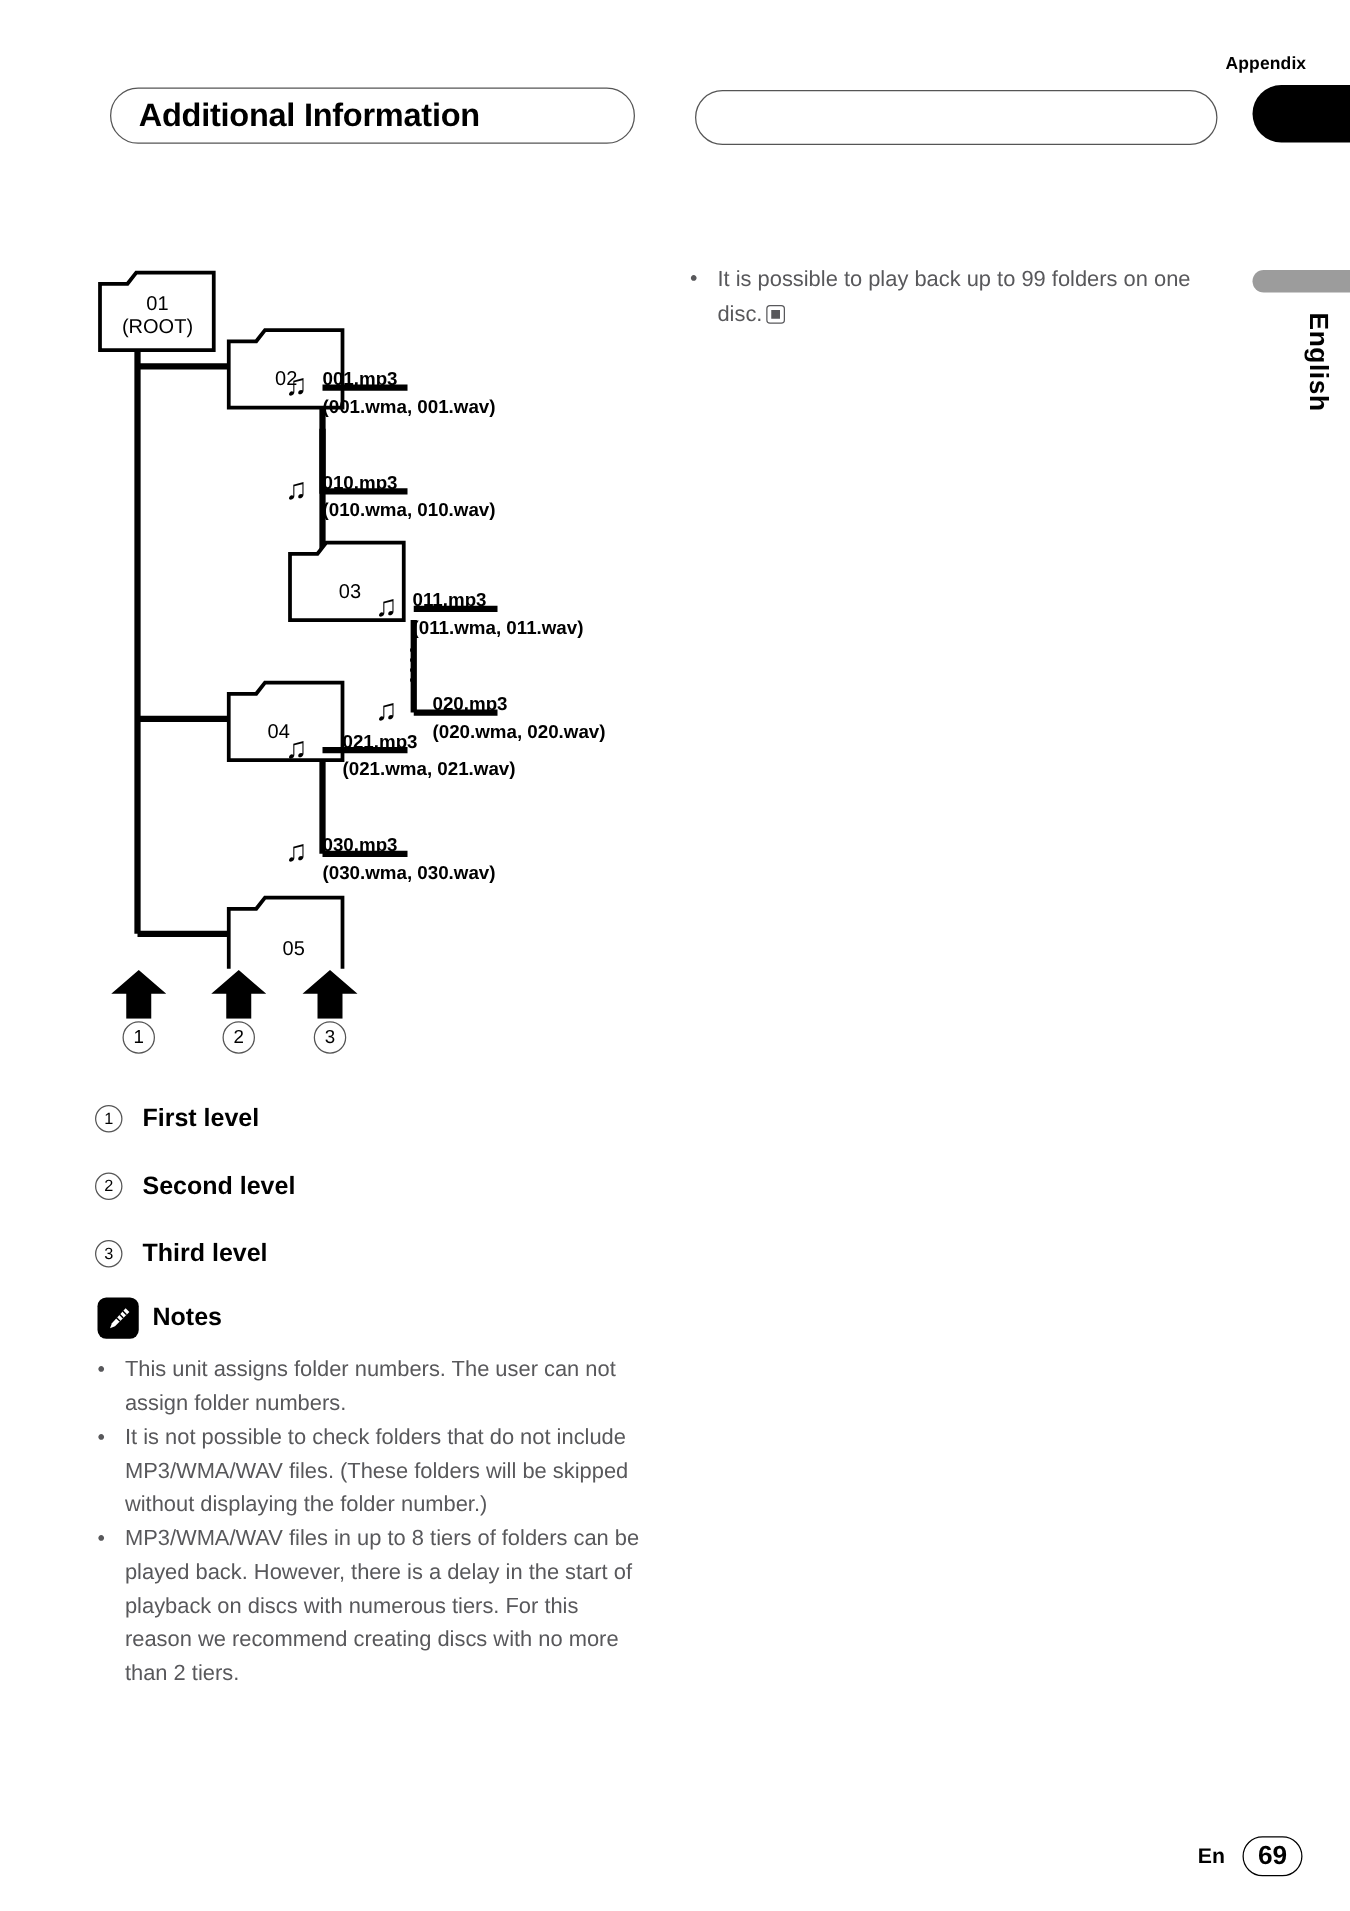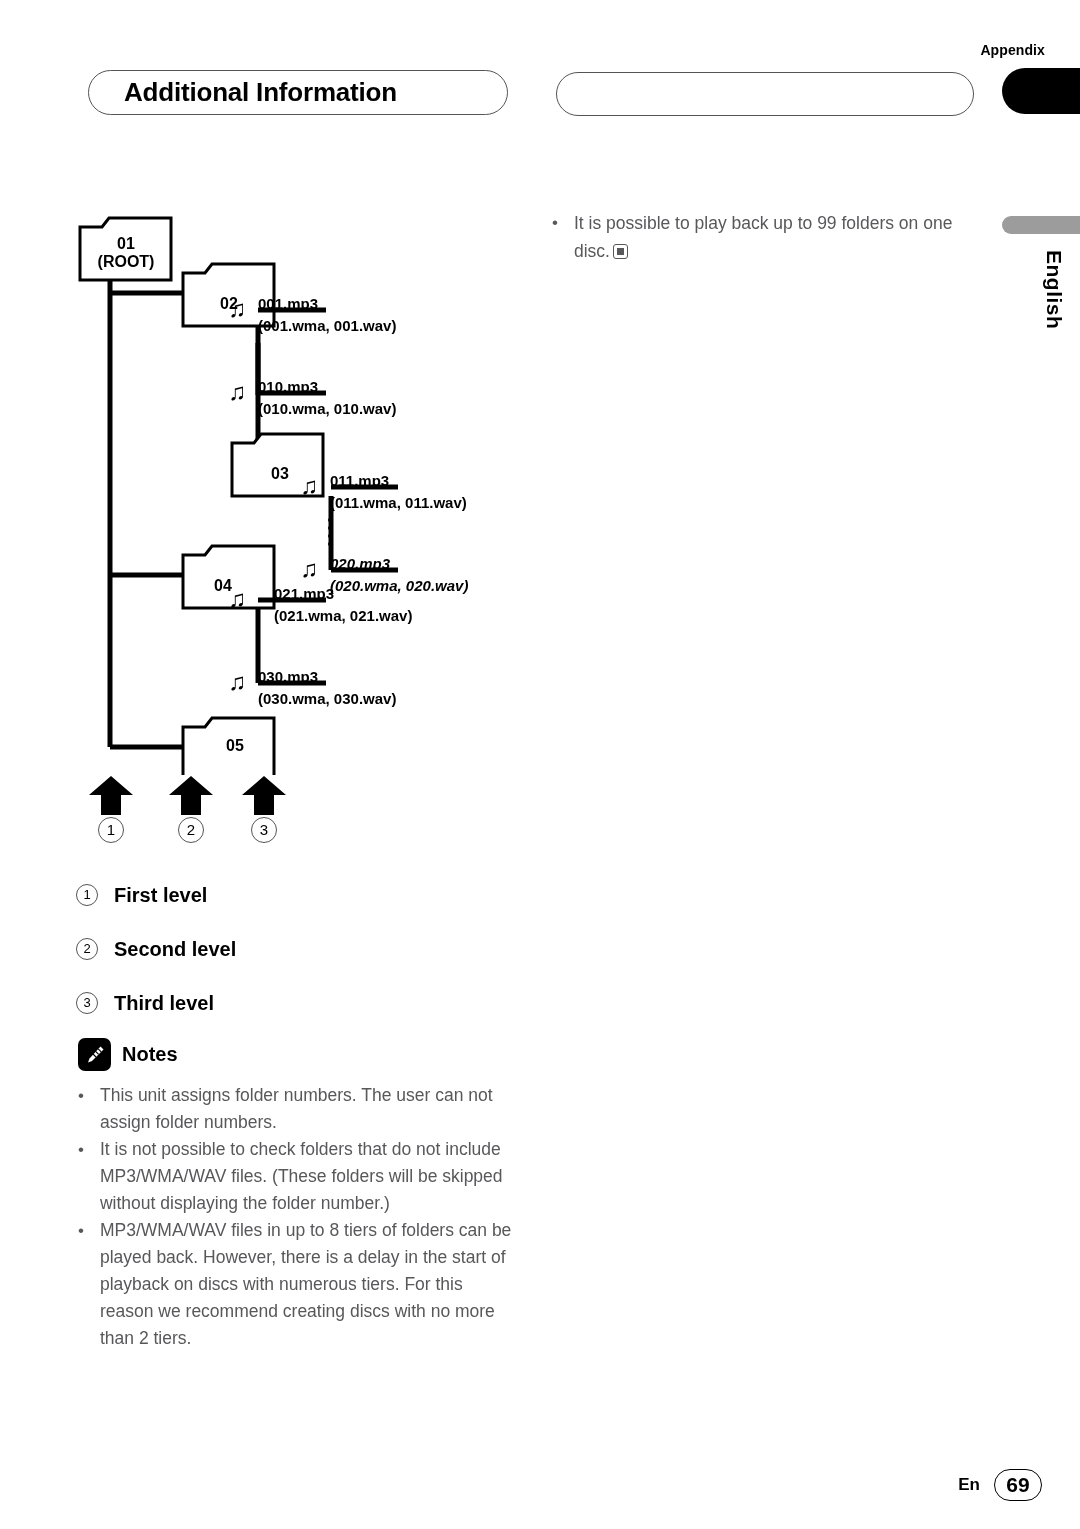--- a/index.html
+++ b/index.html
@@ -25,21 +25,21 @@
     border-radius:26px 0 0 26px;
   }
   .title-pill{
     position:absolute; left:88px; top:70px;
     width:420px; height:45px;
     border:1.6px solid #555; border-radius:24px;
     background:#fff;
     display:flex; align-items:center;
   }
   .title-pill span{
-    padding-left:35px;
+    padding-left:22px;
     font-size:26px; font-weight:bold; color:#000;
     letter-spacing:-0.2px;
   }
   .empty-pill{
     position:absolute; left:556px; top:72px;
     width:418px; height:44px;
     border:1.5px solid #555; border-radius:24px;
     background:#fff;
   }
 
@@ -87,21 +87,21 @@
   .fname{
     position:absolute;
     font-size:15px; font-weight:bold; line-height:21.5px;
     color:#000; white-space:nowrap;
   }
   .note-glyph{
     position:absolute; font-size:24px; line-height:24px; color:#000;
   }
   .folder-num{
     position:absolute;
-    font-size:16px; font-weight:bold; color:#000;
+    font-size:16px; font-weight:normal; color:#000;
     text-align:center; white-space:nowrap; line-height:18px;
   }
   .vdots{
     position:absolute; color:#000;
     font-size:15px; line-height:4px; font-weight:bold;
   }
   .vdots i{ display:block; width:4px;height:4px;background:#000;border-radius:50%; margin-bottom:4px;}
 
   
   .arrows{ position:absolute; left:78px; top:775px; width:260px; height:75px; }
@@ -209,21 +209,21 @@
     <path d="M105 512 h22 l7 -9 h62 v62 h-91 z" fill="#fff" stroke="#000" stroke-width="3"></path>
   </svg>
 
   <div class="folder-num" style="left:4px; top:20px; width:88px;">
     <span>01</span><br>
     <span>(ROOT)</span>
   </div>
   <div class="folder-num" style="left:107px; top:80px; width:88px;">02</div>
   <div class="folder-num" style="left:156px; top:250px; width:92px;">03</div>
   <div class="folder-num" style="left:107px; top:362px; width:76px;">04</div>
-  <div class="folder-num" style="left:107px; top:522px; width:100px;">05</div>
+  <div class="folder-num" style="left:107px; top:536px; width:100px;">05</div>
 
   <div class="note-glyph" style="left:150px; top:82px;">♫</div>
   <div class="fname" style="left:180px; top:78px;">
     <span>001.mp3</span><br>
     <span>(001.wma, 001.wav)</span>
   </div>
 
   <div class="vdots" style="left:178px; top:127px;">
       <i></i>
       <i></i>
@@ -244,21 +244,21 @@
   </div>
 
   <div class="vdots" style="left:250px; top:303px;">
       <i></i>
       <i></i>
       <i></i>
       <i></i>
     </div>
 
   <div class="note-glyph" style="left:222px; top:342px;">♫</div>
-  <div class="fname" style="left:252px; top:338px;font-style:italic;">
+  <div class="fname" style="left:268px; top:338px;">
     <span>020.mp3</span><br>
     <span>(020.wma, 020.wav)</span>
   </div>
 
   <div class="note-glyph" style="left:150px; top:372px;">♫</div>
   <div class="fname" style="left:196px; top:368px;">
     <span>021.mp3</span><br>
     <span>(021.wma, 021.wav)</span>
   </div>
 

